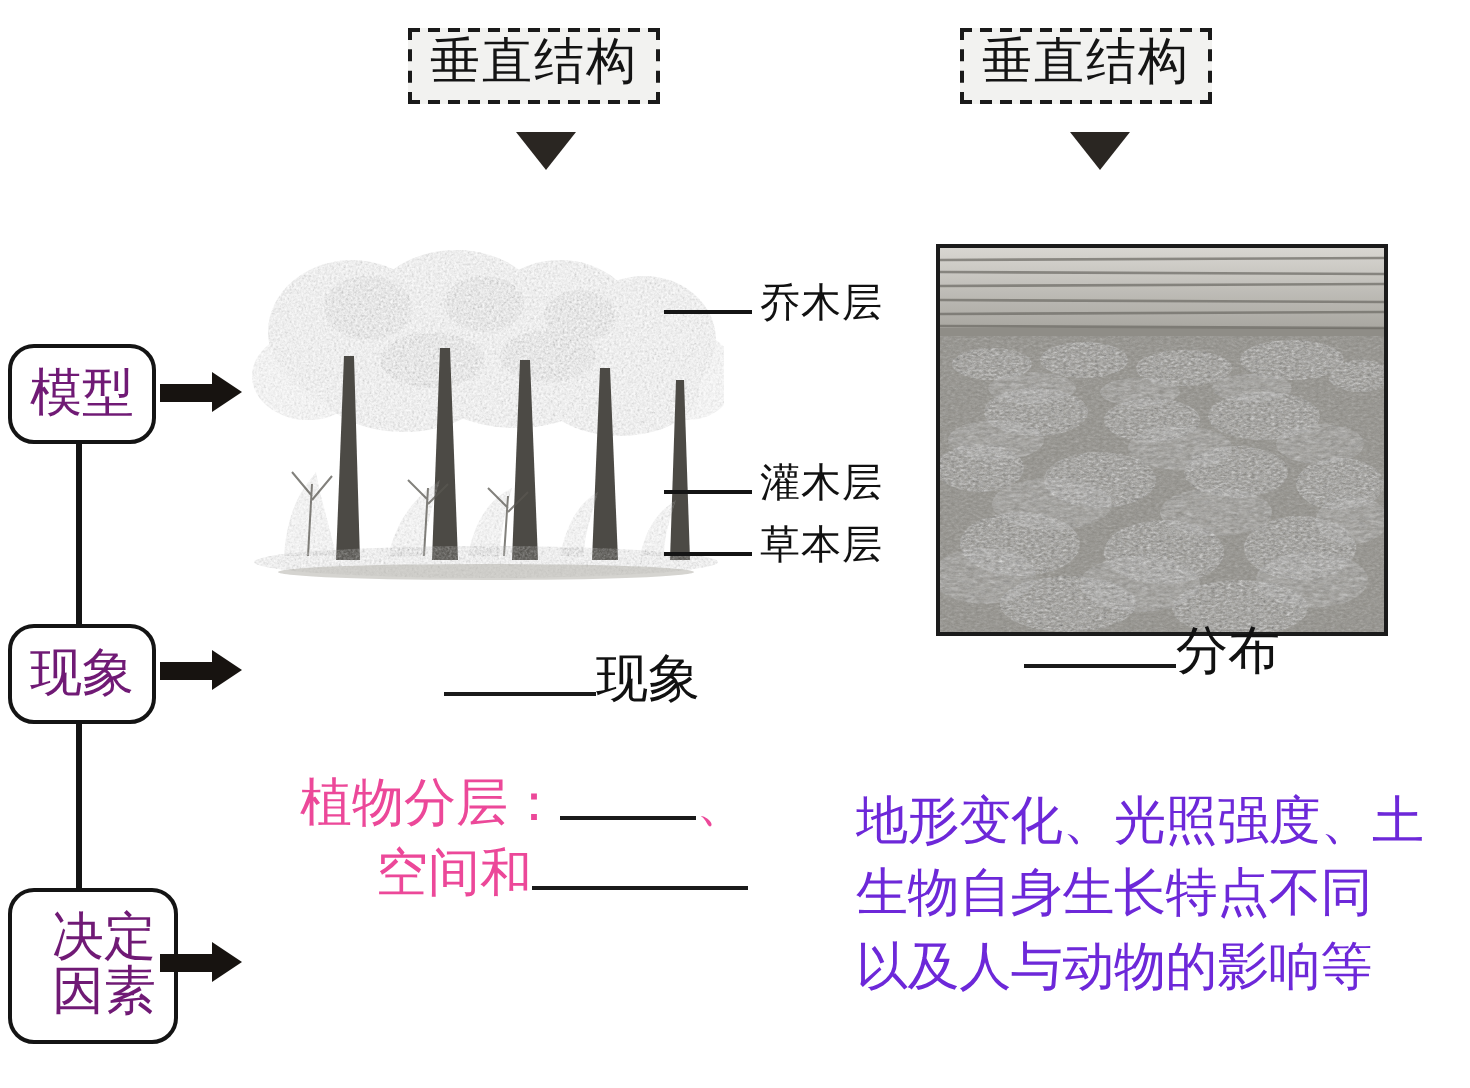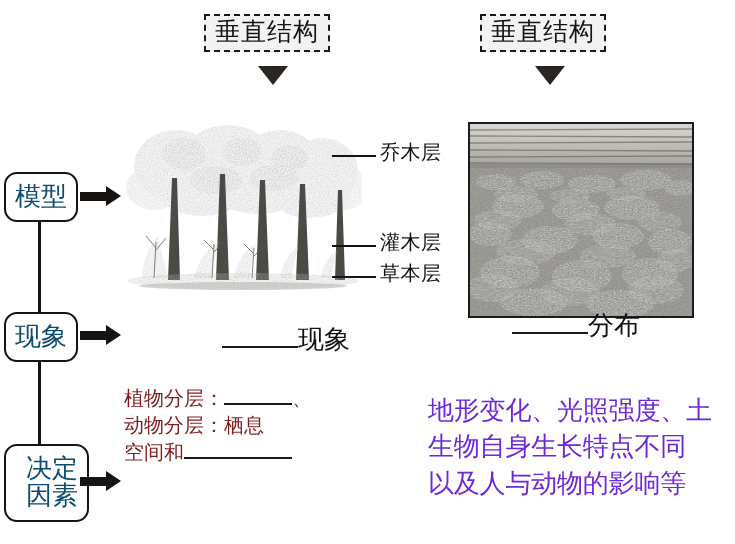--- a/index.html
+++ b/index.html
@@ -51,21 +51,21 @@
     background: #fff;
     font-size: 26px;
     line-height: 1.02;
     text-align: center;
     letter-spacing: 0px;
     display: flex;
     align-items: center;
     justify-content: center;
     flex-direction: column;
     white-space: nowrap;
-    color: #0c4a6e;
+    color: #701a75;
     z-index: 3;
   }
   #stage-model    { left: 4px;  top: 172px; width: 70px; height: 46px; }
   #stage-phenom   { left: 4px;  top: 312px; width: 70px; height: 46px; }
   #stage-factor   { left: 4px;  top: 444px; width: 70px; height: 74px; padding-top:0;padding-left:11px; }
   #stage-factor .ln { display:block; }
 
   
   .spine {
     position: absolute;
@@ -162,23 +162,24 @@
   #caption-vertical   { left: 222px; top: 327px; }
   #caption-vertical .blank   { width: 76px; }
   #caption-horizontal { left: 512px; top: 313px; }
   #caption-horizontal .blank { width: 76px; }
 
   
   #factors-left {
     position: absolute;
     left: 124px; top: 385px;
     width: 250px;
-    font-size: 20px;
+    font-size: 26px;
     line-height: 1.34;
-    color: #7f1d1d;
+    color: #ec4899;
+    text-align: right;
   }
   #factors-left .blank-mid  { width: 68px; }
   #factors-left .blank-tail { width: 108px; }
 
   
   #factors-right {
     position: absolute;
     left: 428px; top: 394px;
     width: 306px;
     font-size: 26px;
@@ -388,21 +389,20 @@
 <div class="caption" id="caption-vertical">
   <span class="blank"></span><span>现象</span>
 </div>
 
 <div class="caption" id="caption-horizontal">
   <span class="blank"></span><span>分布</span>
 </div>
 
 <div id="factors-left">
   <div><span>植物分层：</span><span class="blank blank-mid"></span><span>、</span></div>
-  <div>动物分层：栖息</div>
   <div><span>空间和</span><span class="blank blank-tail"></span></div>
 </div>
 
 <div id="factors-right">
   <span class="ln">地形变化、光照强度、土</span>
   <span class="ln">生物自身生长特点不同</span>
   <span class="ln">以及人与动物的影响等</span>
 </div>
 
 </body></html>

